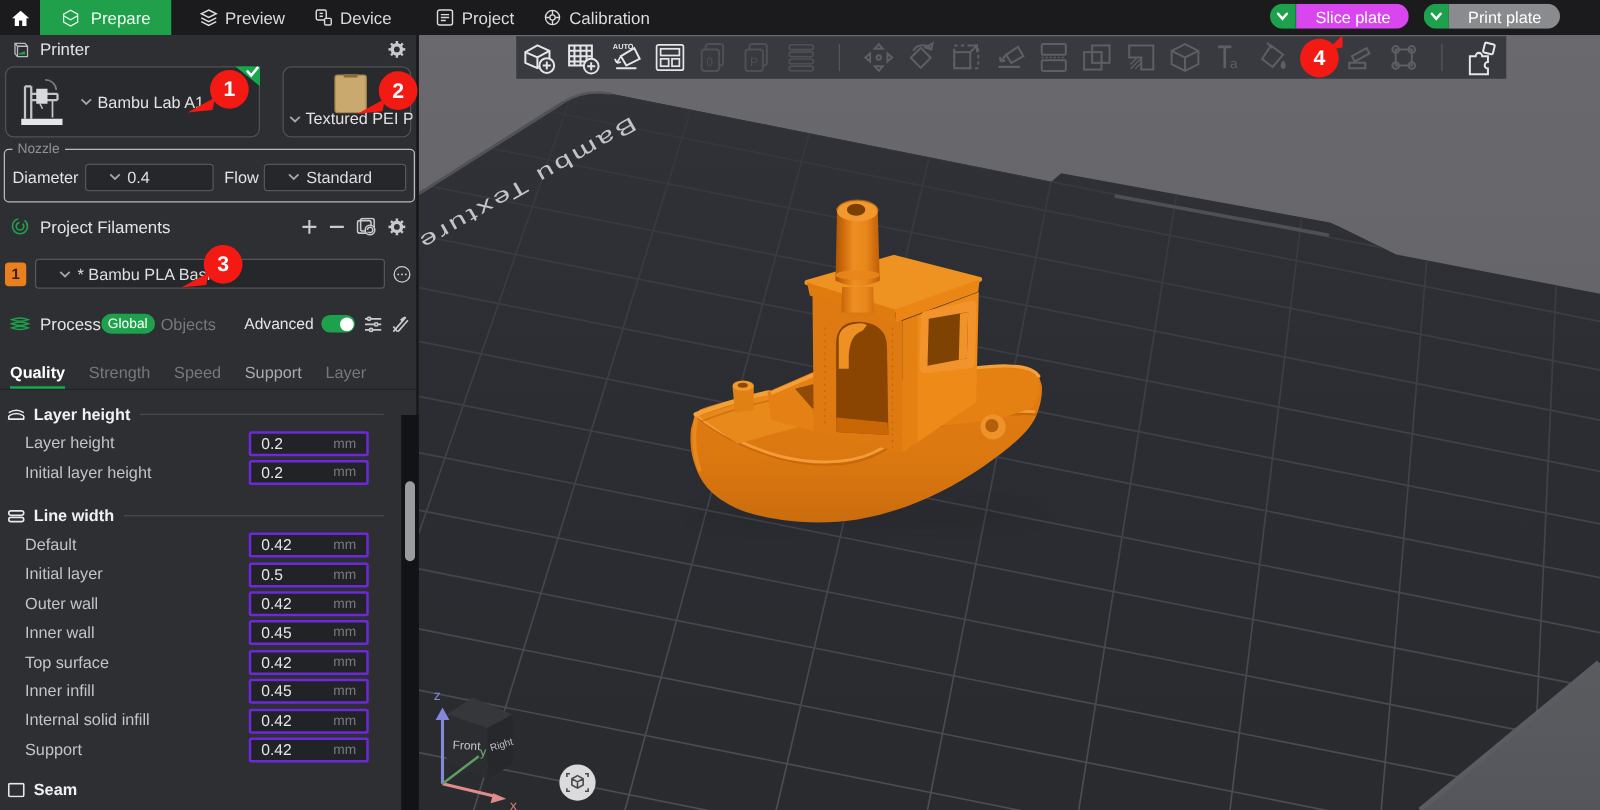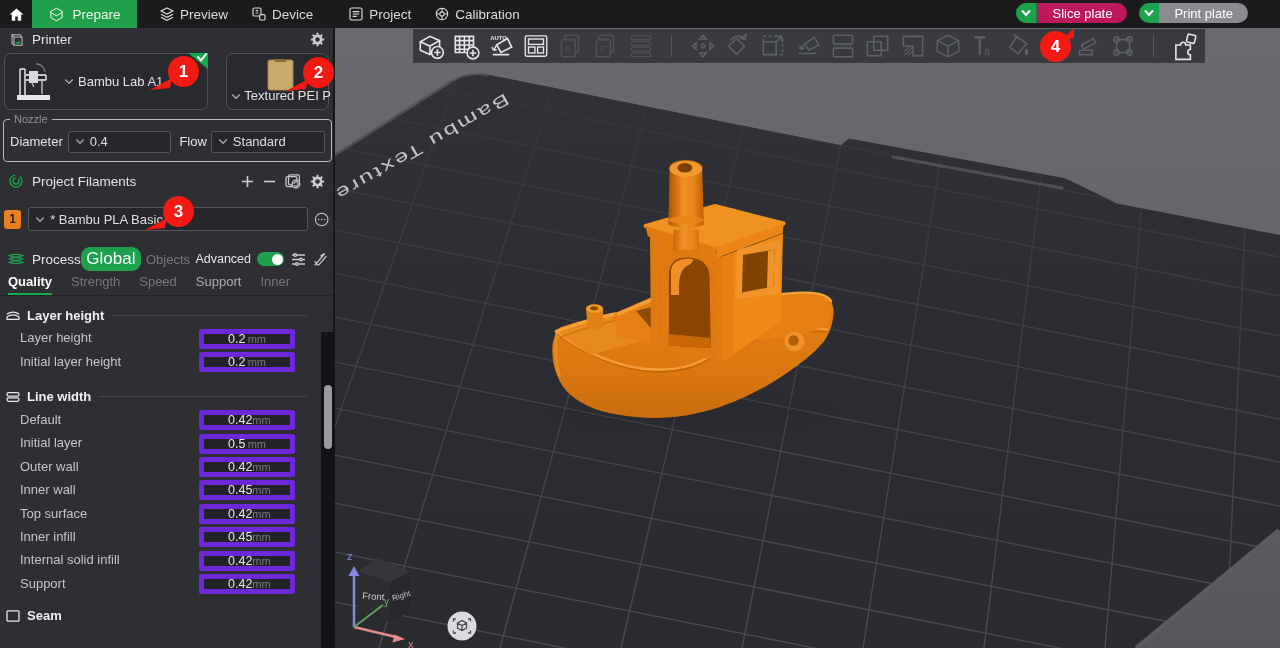--- a/index.html
+++ b/index.html
@@ -7,52 +7,52 @@
 *{box-sizing:border-box;}
 #topbar{position:absolute;left:0;top:0;width:1280px;height:28px;background:#1B1B1D;display:flex;align-items:stretch;z-index:30;}
 .navtab{display:flex;align-items:center;gap:5px;color:#DCDCDC;font-size:13.5px;padding:0 7px;}
 .navtab svg{display:block;}
 #tab-prepare{background:#21A04B;color:#EFFAF2;padding:0 16.5px;gap:9px;}
 #homeic{display:flex;align-items:center;padding:0 8.5px;}
 #topright{position:absolute;right:32px;top:3px;display:flex;gap:12px;z-index:31;}
 .splitbtn{display:flex;height:20px;border-radius:10px;overflow:hidden;}
 .splitbtn .chev{width:20px;background:#1DA14C;display:flex;align-items:center;justify-content:center;}
 .splitbtn .lbl{display:flex;align-items:center;padding:0 15px;color:#fff;font-size:13px;}
-.splitbtn .lbl.green{background:#be185d;border-left:1px solid #12813a;}
+.splitbtn .lbl.green{background:#d946ef;border-left:1px solid #12813a;}
 .splitbtn .lbl.gray{background:#8A8B8E;}
 
 #panel{position:absolute;left:0;top:28px;width:335px;height:620px;background:#2E2F33;z-index:20;border-right:2px solid #17181A;}
 .sechead{display:flex;align-items:center;height:22px;padding:0 8px;color:#E4E4E6;font-size:13.5px;}
 .sechead .ttl{margin-left:8px;}
 .sechead .sp{flex:1;}
 #printerhead{height:23px;text-align:center;}
 .cards{display:flex;gap:18px;padding:2px 4px 0 4px;}
 .card{position:relative;height:57px;border:1px solid #515257;border-radius:7px;background:#292A2E;}
 .card1{width:213px;display:flex;align-items:center;}
 .card2{width:107px;}
 .cardtxt{color:#E2E2E4;font-size:13px;white-space:nowrap;}
 #nozzle{position:relative;margin:9px 1px 0 3px;height:43px;border:1px solid #B9BABE;border-radius:4px;}
 #nozzle .legend{position:absolute;top:-7px;left:6px;background:#2E2F33;padding:0 4px;color:#909196;font-size:11px;}
 #nozzrow{display:flex;align-items:center;height:100%;padding:2px 6px 0 6px;color:#E4E4E6;font-size:13px;}
-.selbox{display:flex;align-items:center;height:22px;background:#26272B;border:1px solid #55565B;border-radius:3px;padding:0 6px;color:#DFDFE1;font-size:13px;}
+.selbox{display:flex;align-items:center;height:22px;background:#26272B;border:1px solid #55565B;border-radius:3px;padding:0 18px;color:#DFDFE1;font-size:13px;}
 #filrow{display:flex;align-items:center;margin:15px 4px 0 4px;}
 #filbadge{width:19px;height:19px;background:#E8801F;border-radius:3px;color:#3A2000;font-size:12px;font-weight:bold;display:flex;align-items:center;justify-content:center;}
 #prochead{margin-top:17px;}
-.pill{background:#1DA14C;color:#fff;font-size:17px;border-radius:9px;padding:2px 5.5px;margin-left:0;}
+.pill{background:#1DA14C;color:#fff;font-size:11px;border-radius:9px;padding:2px 5.5px;margin-left:0;}
 .objs{color:#77787D;font-size:13px;margin-left:5px;}
 #presetrow{display:flex;align-items:center;margin:11px 4px 0 4px;}
-#tabs{display:flex;align-items:flex-end;height:24px;margin-top:2px;padding:0 8px;gap:19px;font-size:13px;color:#77787D;border-bottom:1px solid #232427;}
+#tabs{display:flex;align-items:flex-end;height:24px;margin-top:18px;padding:0 8px;gap:19px;font-size:13px;color:#77787D;border-bottom:1px solid #232427;}
 #tabs .t{padding-bottom:6px;}
 #tabs .on{color:#FFFFFF;font-weight:bold;border-bottom:2px solid #17A84E;padding-bottom:4px;}
 #tabs .lt{color:#A9AAAE;}
 #settings{position:relative;padding-top:8px;}
 .grp{display:flex;align-items:center;height:22px;padding:0 6px;color:#F0F0F2;font-size:13px;font-weight:bold;}
 .grp .ln{flex:1;height:1px;background:#47484D;margin-left:8px;margin-right:20px;}
 .row{position:relative;display:flex;align-items:center;height:23.4px;padding-left:20px;color:#C3C4C8;font-size:13px;}
-.row .vb{position:absolute;left:199px;top:2.5px;width:96px;height:20px;background:#222327;border:5px solid #6d28d9;border-radius:2px;display:flex;align-items:center;padding:0 24px;color:#E6E6E8;font-size:12.5px;}
+.row .vb{position:absolute;left:199px;top:2.5px;width:96px;height:20px;background:#222327;border:2px solid #6d28d9;border-radius:2px;display:flex;align-items:center;padding:0 8px;color:#E6E6E8;font-size:12.5px;}
 .row .vb .un{margin-left:auto;color:#797A80;font-size:11px;}
 #scrollgutter{position:absolute;left:321px;top:304px;width:14px;height:316px;background:#121316;z-index:5;}
 #scrollthumb{position:absolute;left:3px;top:53px;width:8px;height:64px;background:#9a9b9e;border-radius:4px;}
 
 #viewport{position:absolute;left:335px;top:28px;width:945px;height:620px;background:linear-gradient(#6A6A6E,#636367 55%,#55565B);overflow:hidden;z-index:1;}
 #vpsvg{position:absolute;left:-335px;top:-28px;}
 #toolbar{position:absolute;left:413px;top:29px;width:792px;height:34px;background:#393A40;display:flex;align-items:center;z-index:10;}
 .tbi{width:35px;display:flex;align-items:center;justify-content:center;}
 .tbsep{width:1px;height:22px;background:#55565C;margin:0 13px;}
 
@@ -545,21 +545,21 @@
       </svg>
     <svg width="15" height="15" viewBox="0 0 18 18" stroke="#C9CACE" stroke-width="1.6" fill="none" style="margin-left:7px">
         <path d="M2 16 L14 2 M6.5 16 L16 5 M2 11 l4 5 M9 5 l4 -3"></path>
       </svg>
   </div>
   <div id="tabs">
     <span class="t on">Quality</span>
       <span class="t">Strength</span>
       <span class="t">Speed</span>
       <span class="t lt">Support</span>
-      <span class="t">Inner</span>
+      <span class="t">Layer</span>
   </div>
   <div id="settings">
     <div class="grp">
         <svg width="14" height="12" viewBox="0 0 16 14" fill="none" stroke="#E8E8EA" stroke-width="1.5">
           <path d="M1 6 Q8 1.5 15 6"></path>
           <path d="M1 9 Q8 4.5 15 9"></path>
           <path d="M1 9 V12 H15 V9" stroke-linejoin="round"></path>
         </svg>
         <span style="margin-left:7px">Layer height</span>
         <span class="ln"></span>

